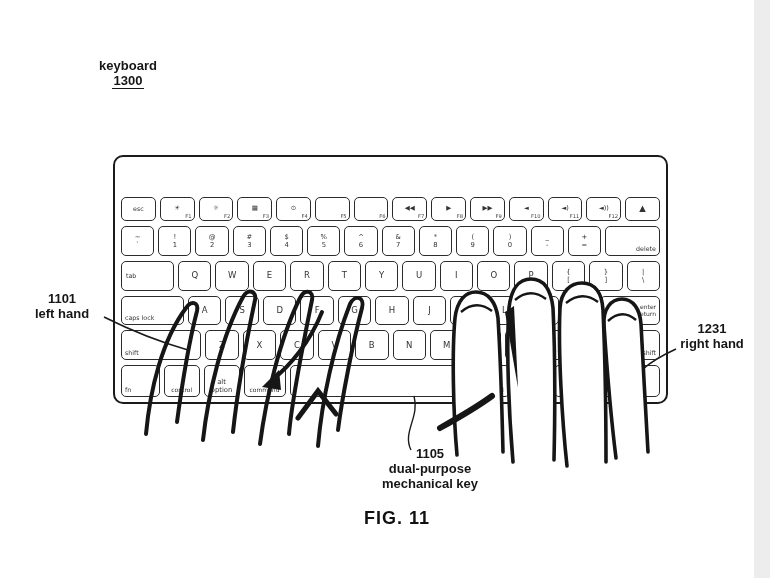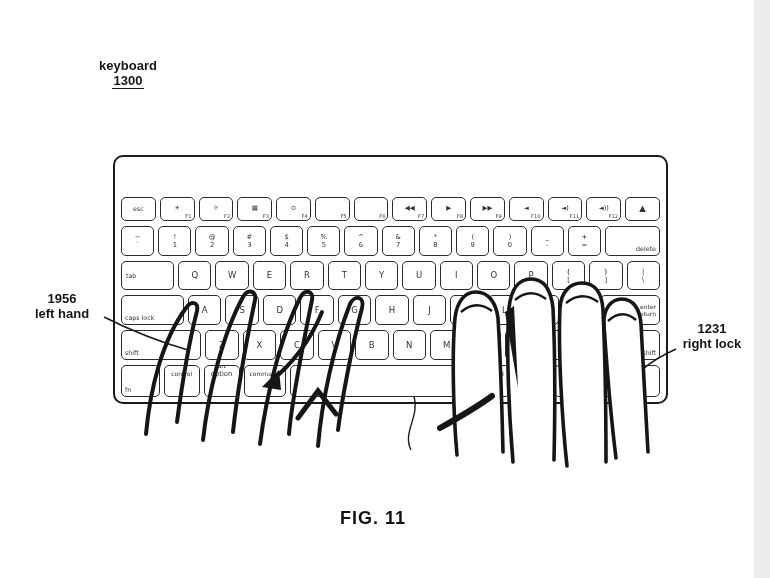--- a/index.html
+++ b/index.html
@@ -33,21 +33,21 @@
   }
   .kl{font-size:8.5px;line-height:9px;}
   .kt,.kb2{font-size:6.8px;line-height:8px;}
   .fkey .kl{font-size:6.5px;line-height:7px;}
   .ksub{position:absolute;right:2px;bottom:1px;font-size:5.2px;line-height:5px;color:#444;}
   .pos-c .kl{font-size:6.3px;}
   .pos-bl{justify-content:flex-end;align-items:flex-start;padding:2px 3px;}
   .pos-bl .kl{font-size:6.3px;}
   .pos-br{justify-content:flex-end;align-items:flex-end;padding:2px 3px;}
   .pos-br .kl,.pos-br .kt,.pos-br .kb2{font-size:6.3px;}
-  .pos-bc{justify-content:flex-end;padding-bottom:18px;}
+  .pos-bc{justify-content:flex-end;padding-bottom:2px;}
   .pos-bc .kl{font-size:6px;}
   .pos-cl{align-items:flex-start;padding-left:4px;}
   .pos-cl .kl{font-size:6.3px;}
   .pos-cr{align-items:flex-end;padding-right:3px;}
   .pos-cr .kt,.pos-cr .kb2{font-size:6px;line-height:7px;}
 
   svg.hands{position:absolute;left:0;top:0;pointer-events:none;}
 </style>
 </head>
 <body>
@@ -338,33 +338,36 @@
           <span class="kb2">▼</span>
         </div>
         <div class="key pos-bc" style="flex-grow: 1;">
           <span class="kl">►</span>
         </div>
       </div>
     </div>
 </div>
 
 <div class="ann" style="left:16px;top:291px;width:92px;">
-  <div>1956</div>
+  <div>1101</div>
   <div>left hand</div>
 </div>
 
 <div class="ann" style="left:662px;top:321px;width:100px;">
   <div>1231</div>
-  <div>right lock</div>
+  <div>right hand</div>
 </div>
 
 <div class="ann" style="left:368px;top:446px;width:124px;">
+  <div>1105</div>
+  <div>dual-purpose</div>
+  <div>mechanical key</div>
 </div>
 
-<div class="figcap" style="left:340px;top:508px;">FIG. 11</div>
+<div class="figcap" style="left:364px;top:508px;">FIG. 11</div>
 
 <svg class="hands" width="770" height="578" viewBox="0 0 770 578">
 
   <path d="M 104 317 C 130 330 160 342 188 350" fill="none" stroke="#1b1b1b" stroke-width="1.6"></path>
   <path d="M 676 349 C 663 355 652 361 643 369" fill="none" stroke="#1b1b1b" stroke-width="1.6"></path>
   <path d="M 411 450 C 402 432 420 417 414 396" fill="none" stroke="#1b1b1b" stroke-width="1.4"></path>
 
   <g stroke="#161616" stroke-width="4" fill="none" stroke-linecap="round">
     <path d="M 146 434 C 150 390 162 340 186 308 C 191 300 199 302 197 311 C 189 342 181 392 177 422"></path>
     <path d="M 203 440 C 208 395 222 335 243 297 C 248 288 257 291 255 300 C 247 338 237 395 233 432"></path>

